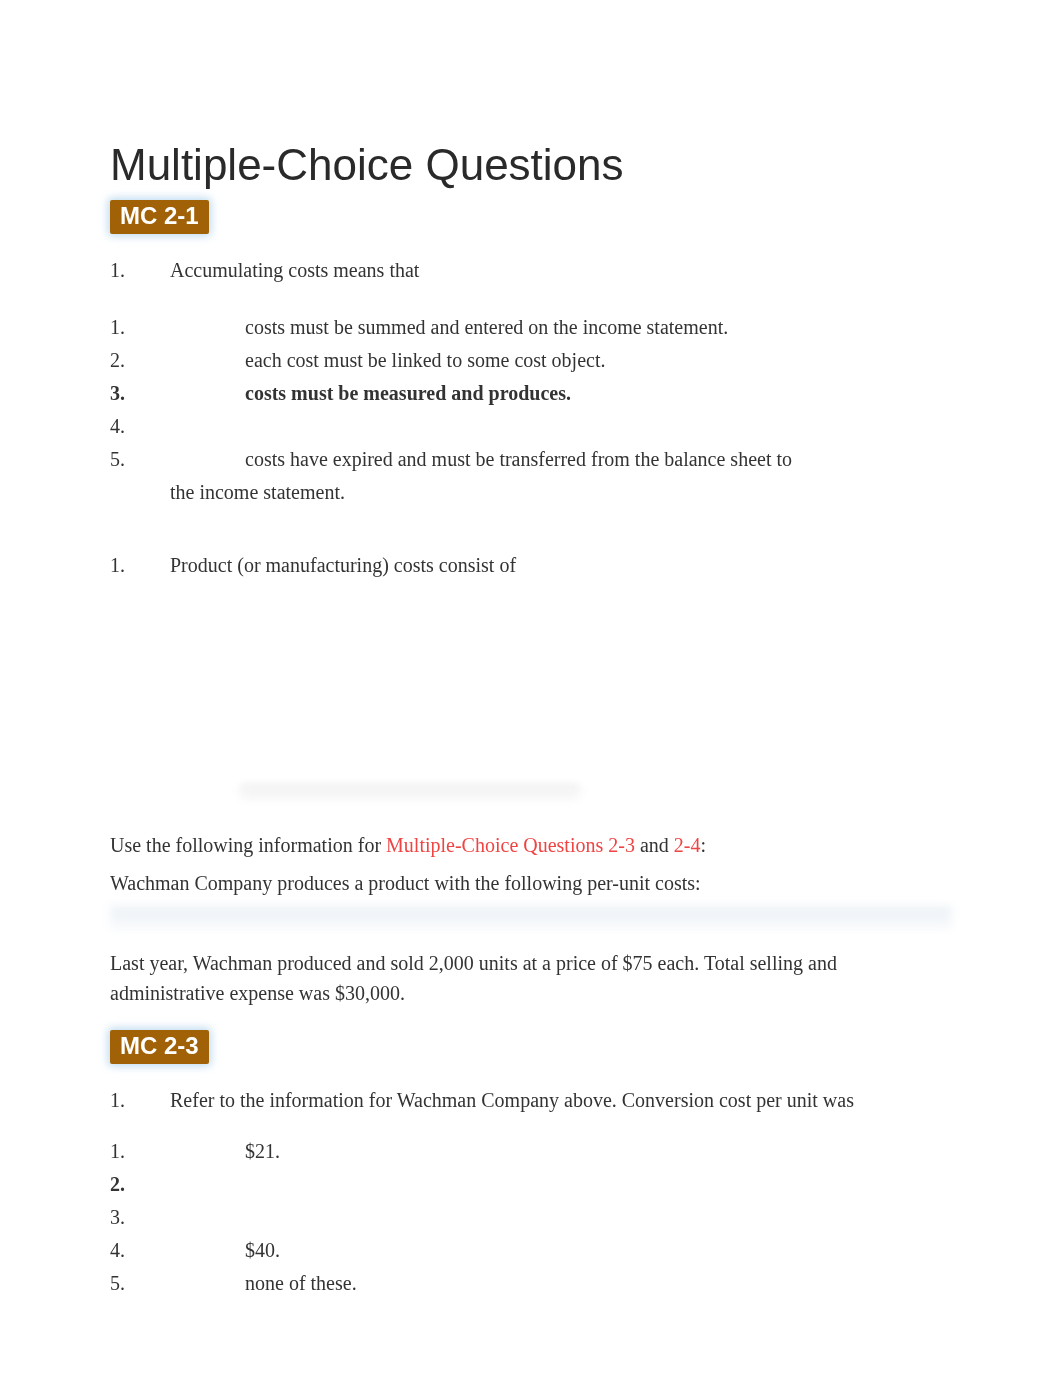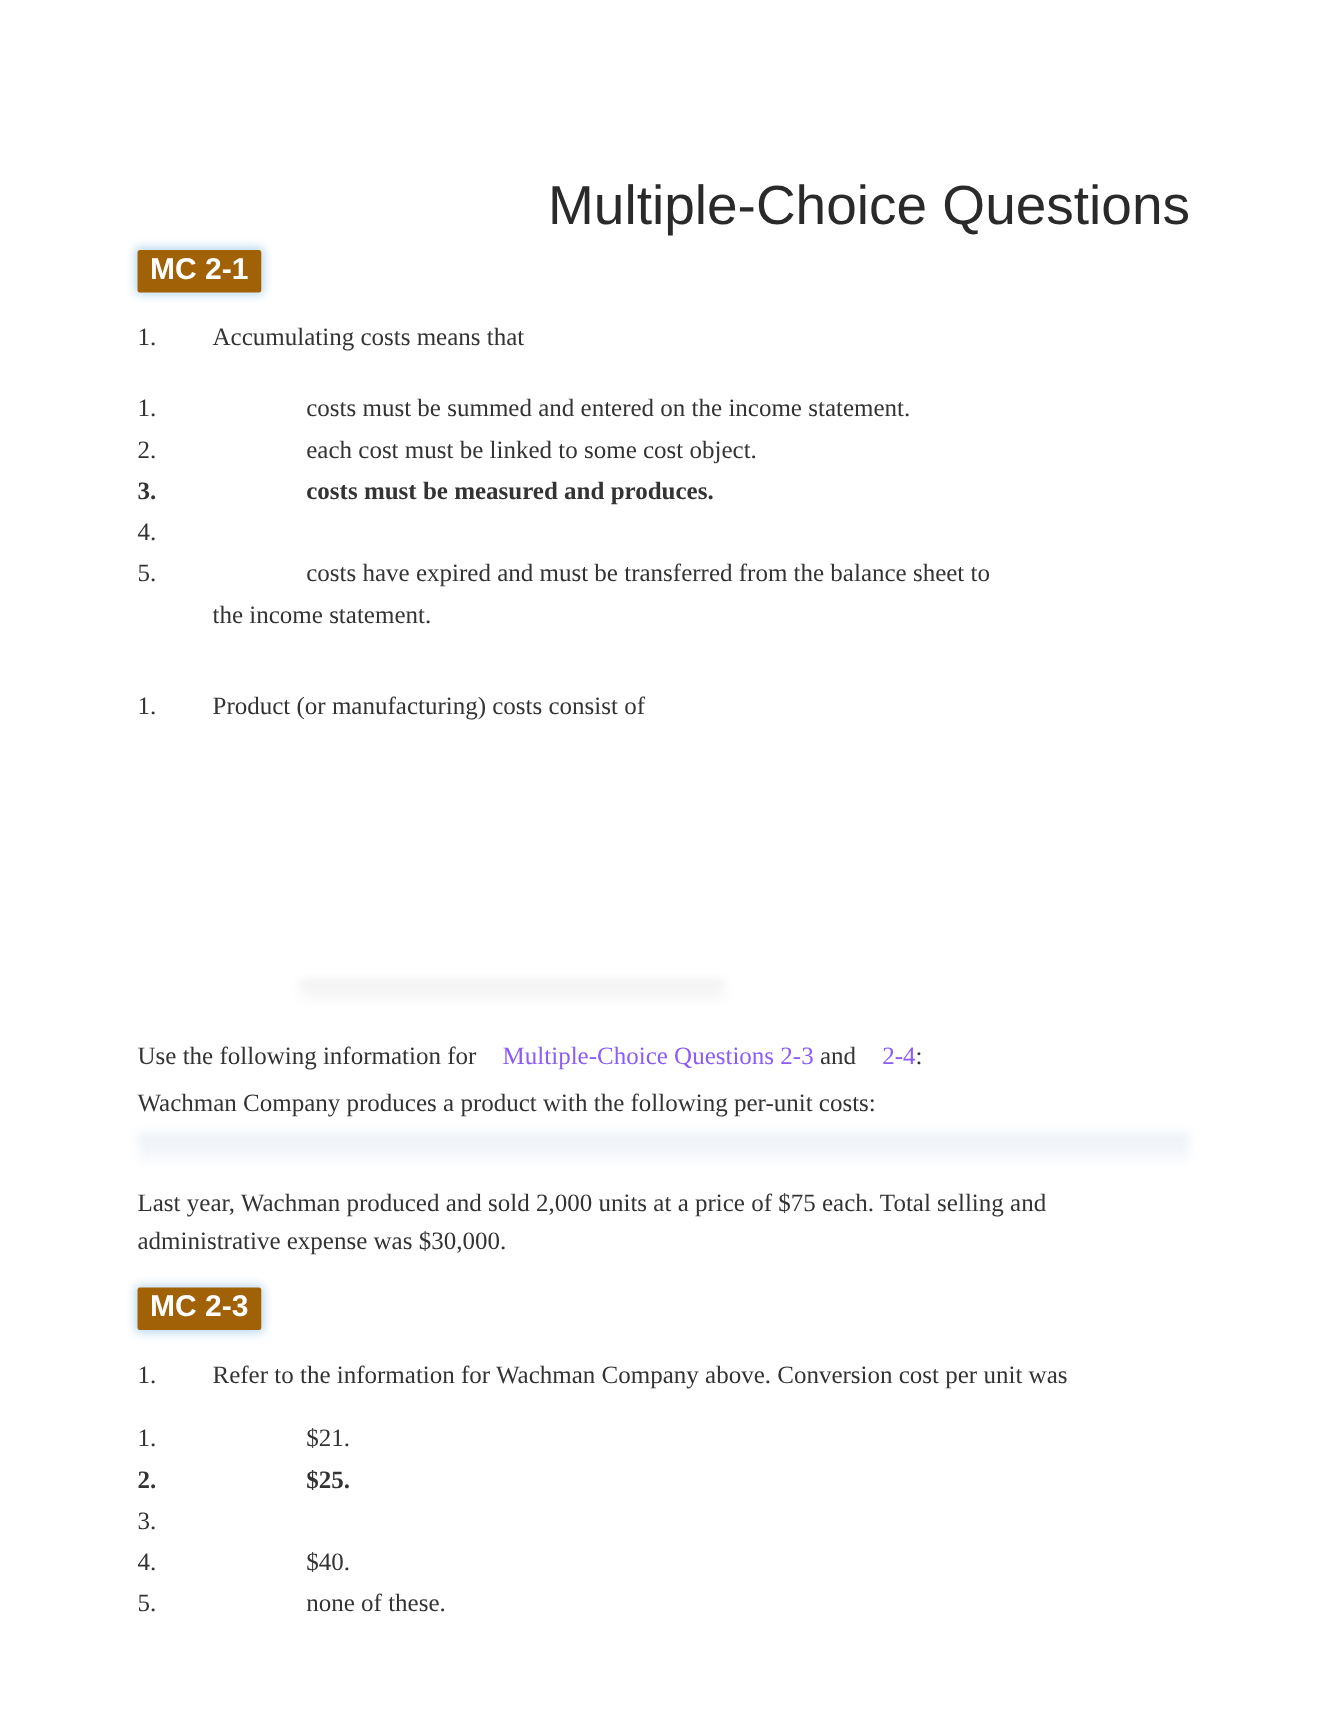--- a/index.html
+++ b/index.html
@@ -11,21 +11,20 @@
   }
   .page {
     padding: 140px 110px 80px 110px;
   }
   .main-title {
     font-family: -apple-system, BlinkMacSystemFont, 'Segoe UI', Arial, sans-serif;
     font-size: 44px;
     font-weight: 400;
     color: #2a2a2a;
     margin: 0 0 10px 0;
-    text-align: right;
   }
   .mc-badge {
     display: inline-block;
     background: #a16207;
     color: #ffffff;
     font-family: -apple-system, BlinkMacSystemFont, 'Segoe UI', Arial, sans-serif;
     font-size: 24px;
     font-weight: 700;
     padding: 2px 10px 4px 10px;
     border-radius: 2px;
@@ -63,23 +62,22 @@
   .spacer-md { height: 40px; }
   .spacer-lg { height: 200px; }
   .instruction {
     font-size: 20px;
     color: #333;
     line-height: 1.5;
     margin: 8px 0;
   }
   .italic { }
   .link {
-    color: #8b5cf6;
+    color: #ef4444;
     cursor: pointer;
-    margin-left: 16px;
   }
   .blur-bar {
     height: 8px;
     width: 340px;
     margin-left: 130px;
     background: linear-gradient(to bottom, rgba(200,200,200,0.3), rgba(200,200,200,0.1));
     border-radius: 4px;
     filter: blur(3px);
     box-shadow: 0 4px 10px rgba(0,0,0,0.08);
   }
@@ -161,21 +159,20 @@
 
   <div style="height:14px;"></div>
 
   <div id="mc23-options">
       <div class="list-row">
         <span class="list-num-indent">1.</span>
         <span class="list-text">$21.</span>
       </div>
       <div class="list-row bold">
         <span class="list-num-indent">2.</span>
-        <span class="list-text">$25.</span>
       </div>
       <div class="list-row">
         <span class="list-num-indent">3.</span>
       </div>
       <div class="list-row">
         <span class="list-num-indent">4.</span>
         <span class="list-text">$40.</span>
       </div>
       <div class="list-row">
         <span class="list-num-indent">5.</span>

